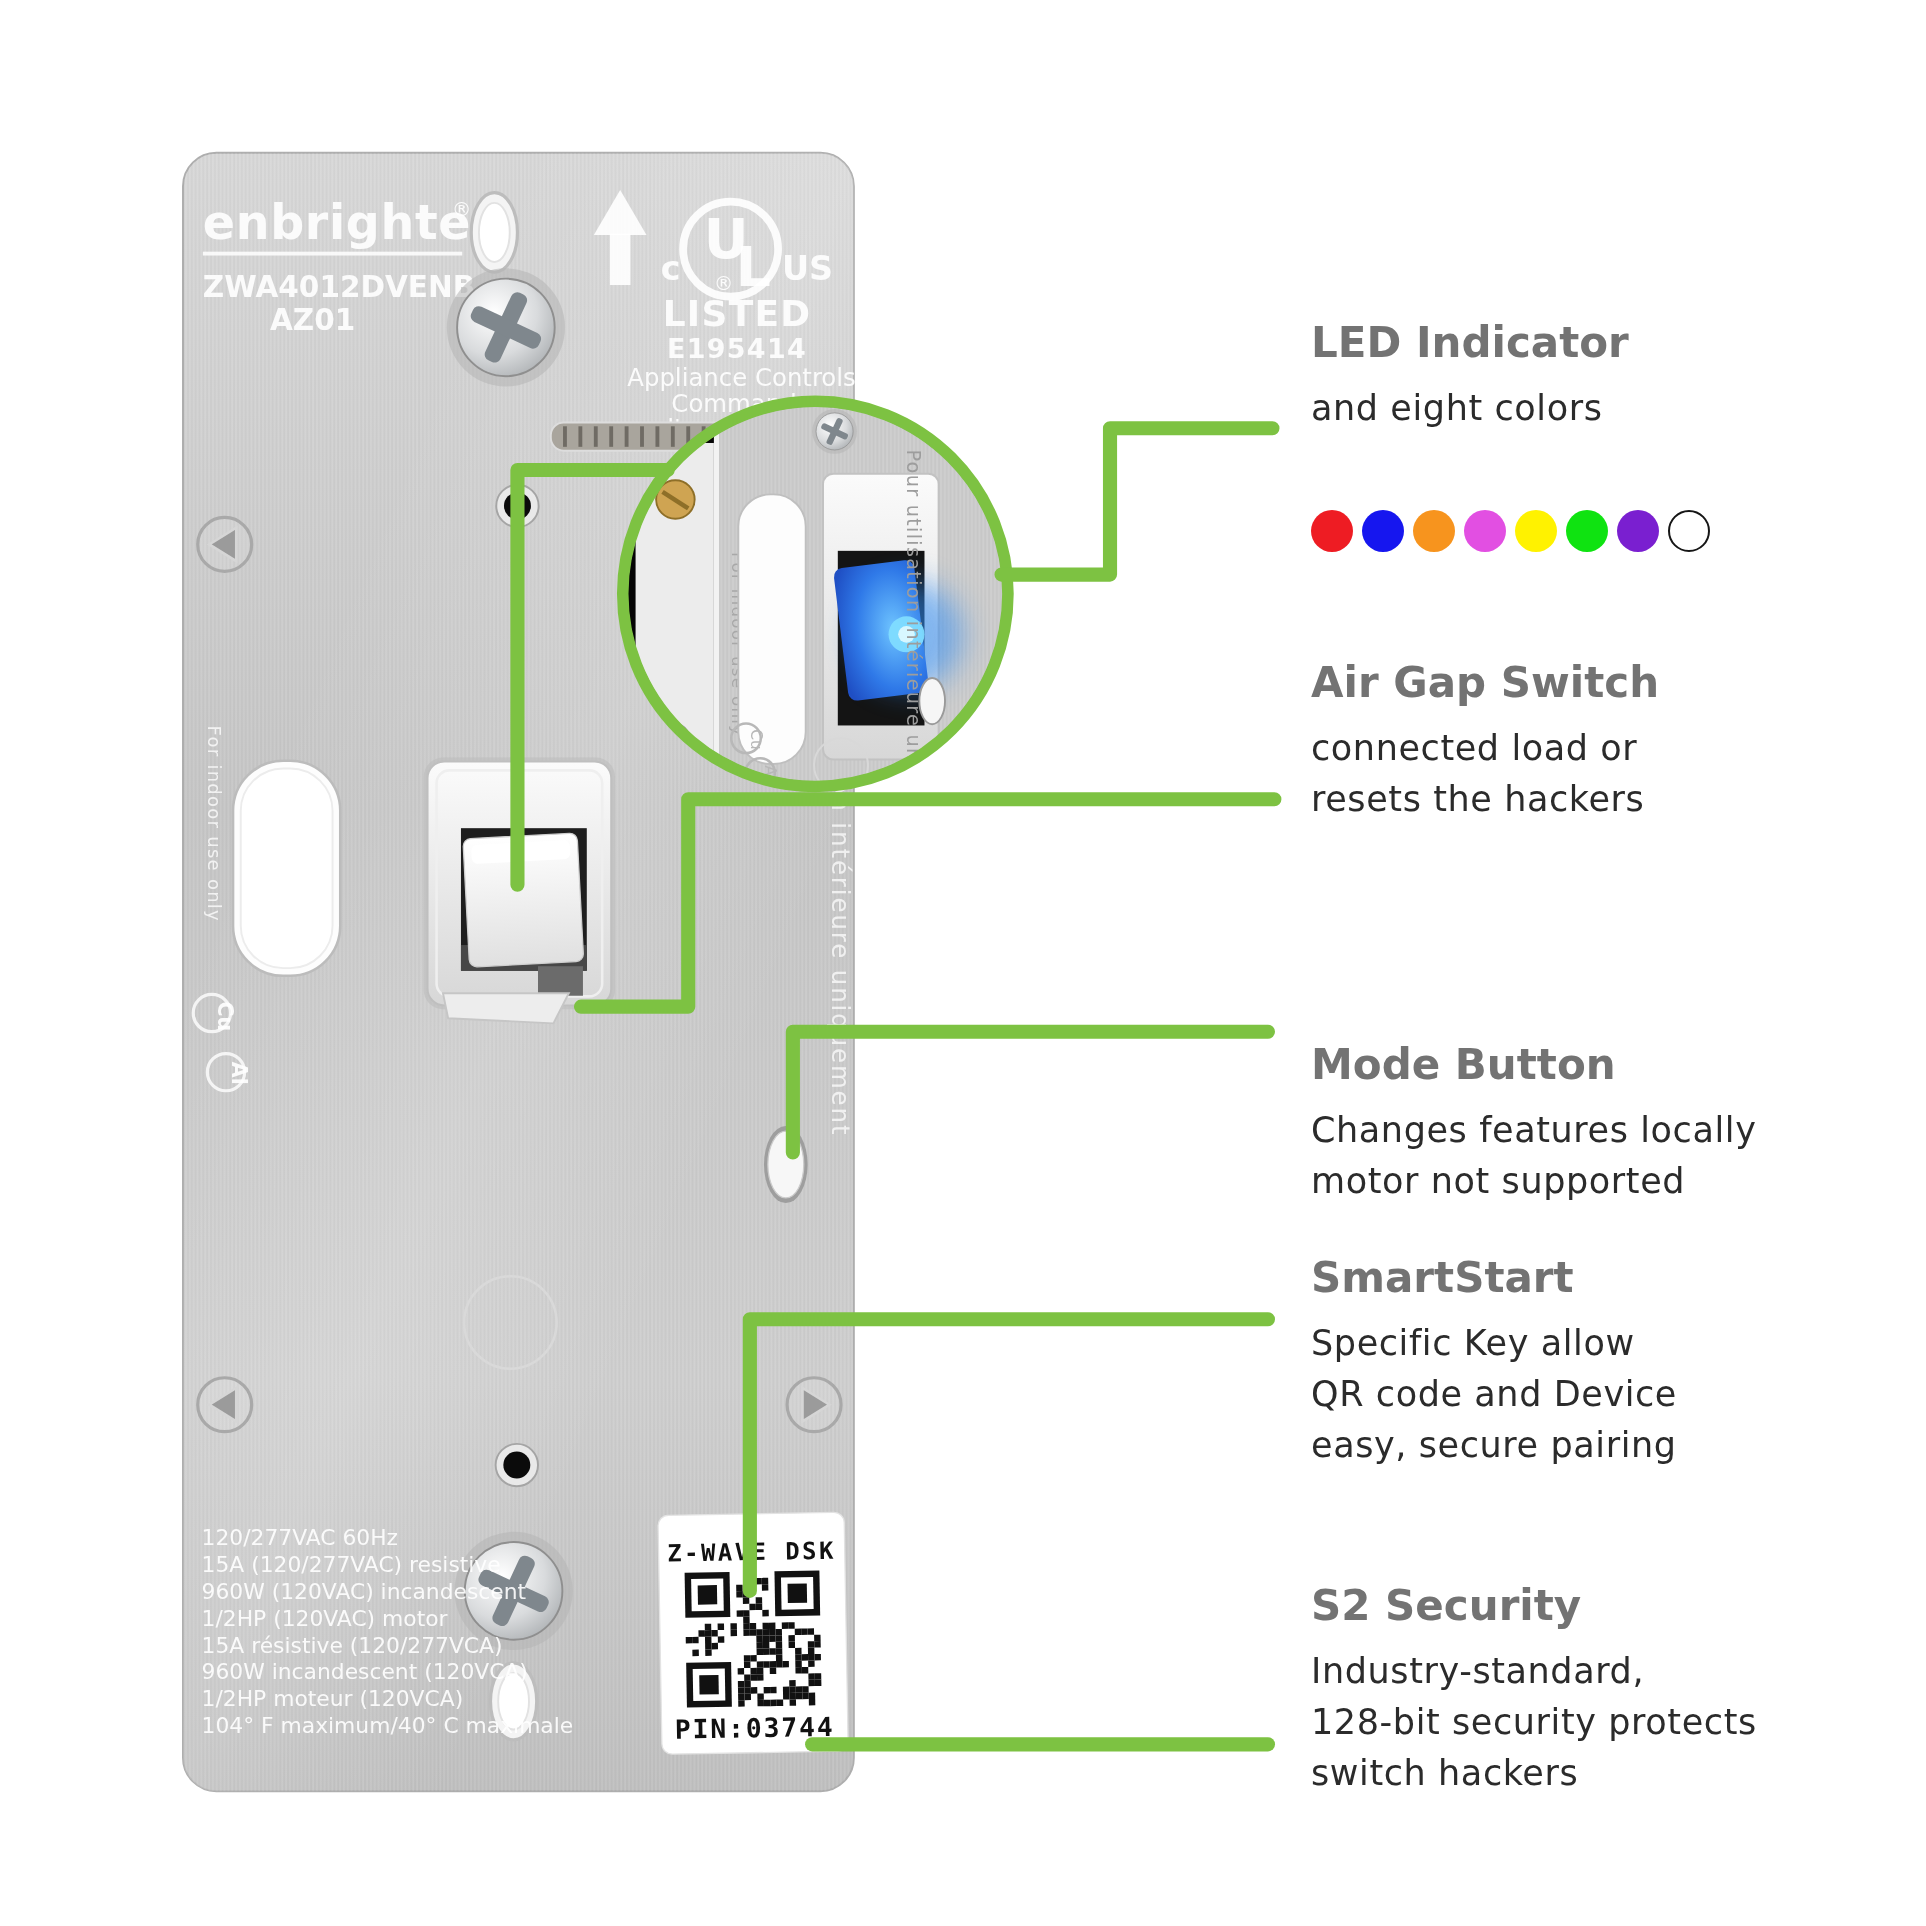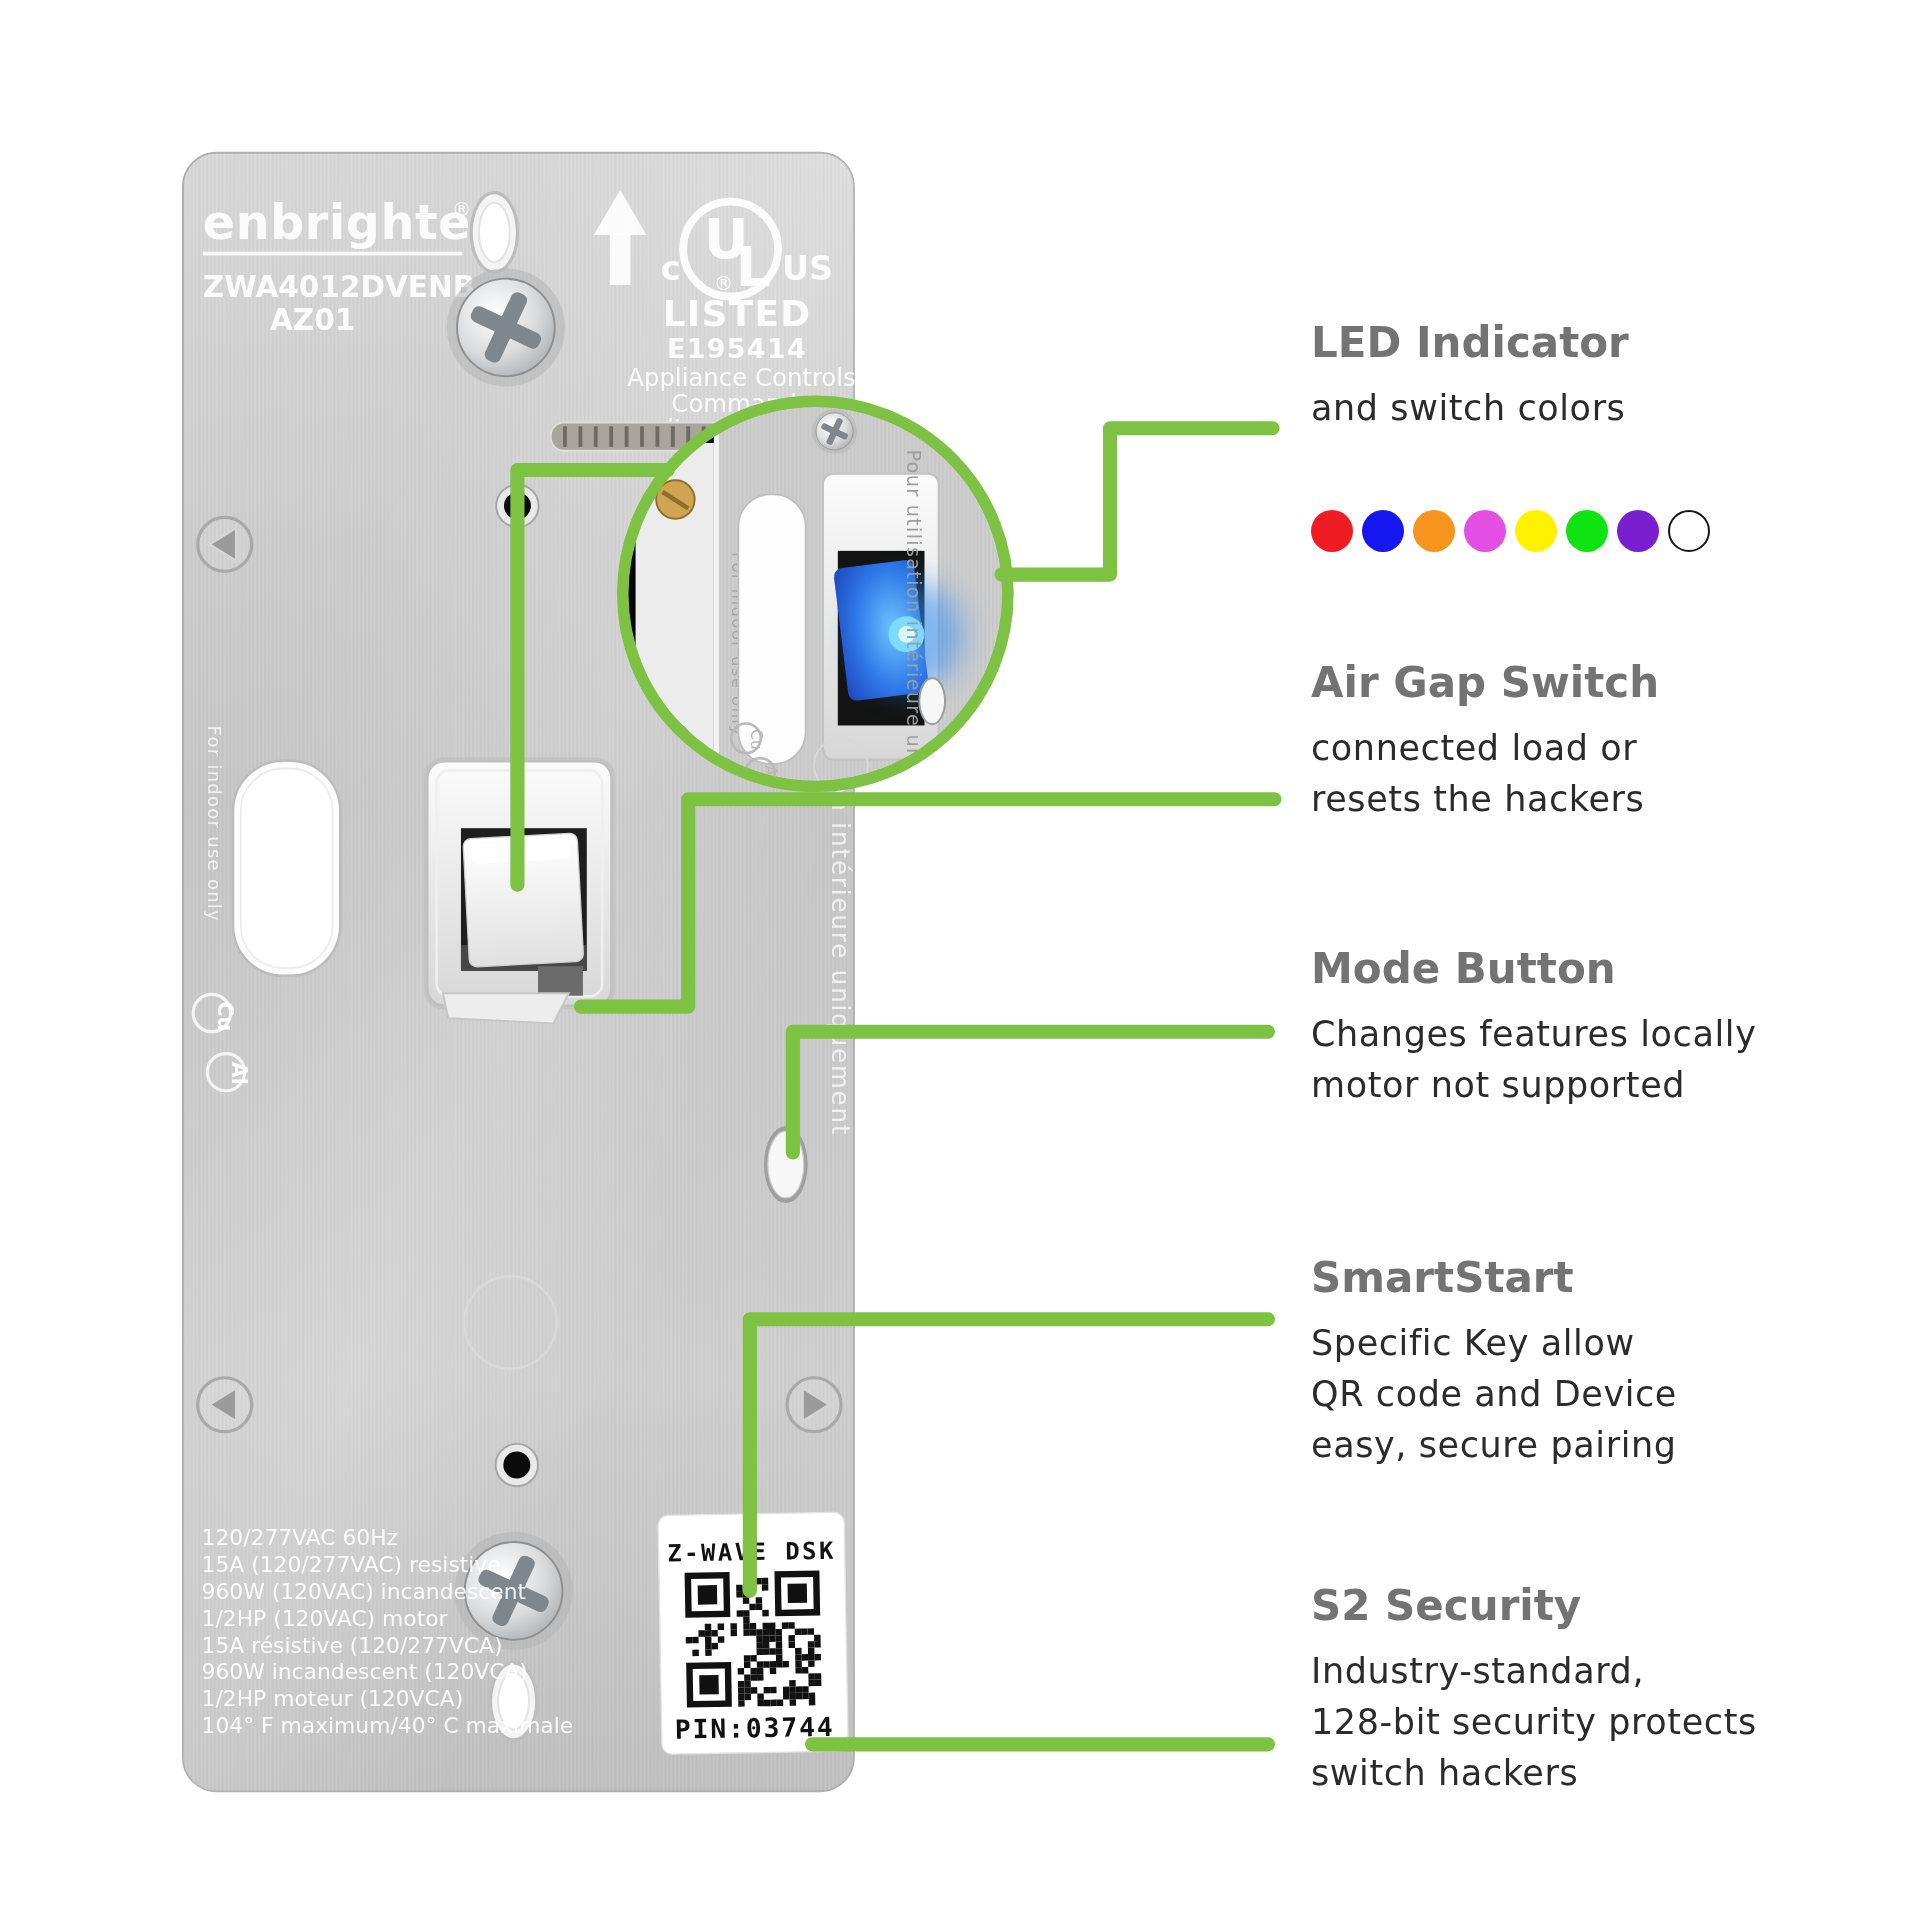--- a/index.html
+++ b/index.html
@@ -368,31 +368,31 @@
     <path d="M 1560,895 H 1729 V 667 H 1982"></path>
     <path d="M 905,1568 H 1072 V 1245 H 1985"></path>
     <path d="M 1235,1795 V 1607 H 1975"></path>
     <path d="M 1168,2478 V 2055 H 1975"></path>
     <path d="M 1265,2717 H 1975"></path>
   </g>
 </svg>
 
 <div class="callout" style="top:318px">
   <h2>LED Indicator</h2>
-  <span class="ln">and switch colors</span>
+  <span class="ln">and eight colors</span>
 </div>
 <div id="led-dots"><span style="background: rgb(238, 28, 35);"></span><span style="background: rgb(22, 22, 239);"></span><span style="background: rgb(247, 148, 30);"></span><span style="background: rgb(226, 79, 226);"></span><span style="background: rgb(255, 242, 0);"></span><span style="background: rgb(15, 227, 17);"></span><span style="background: rgb(122, 31, 208);"></span><span style="background: rgb(255, 255, 255); border: 2.6px solid rgb(22, 22, 22);"></span></div>
 
 <div class="callout" style="top:658px">
   <h2>Air Gap Switch</h2>
   <span class="ln">connected load or</span>
   <span class="ln">resets the hackers</span>
 </div>
 
-<div class="callout" style="top:944px">
+<div class="callout" style="top:1040px">
   <h2>Mode Button</h2>
   <span class="ln">Changes features locally</span>
   <span class="ln">motor not supported</span>
 </div>
 
 <div class="callout" style="top:1253px">
   <h2>SmartStart</h2>
   <span class="ln">Specific Key allow</span>
   <span class="ln">QR code and Device</span>
   <span class="ln">easy, secure pairing</span>

